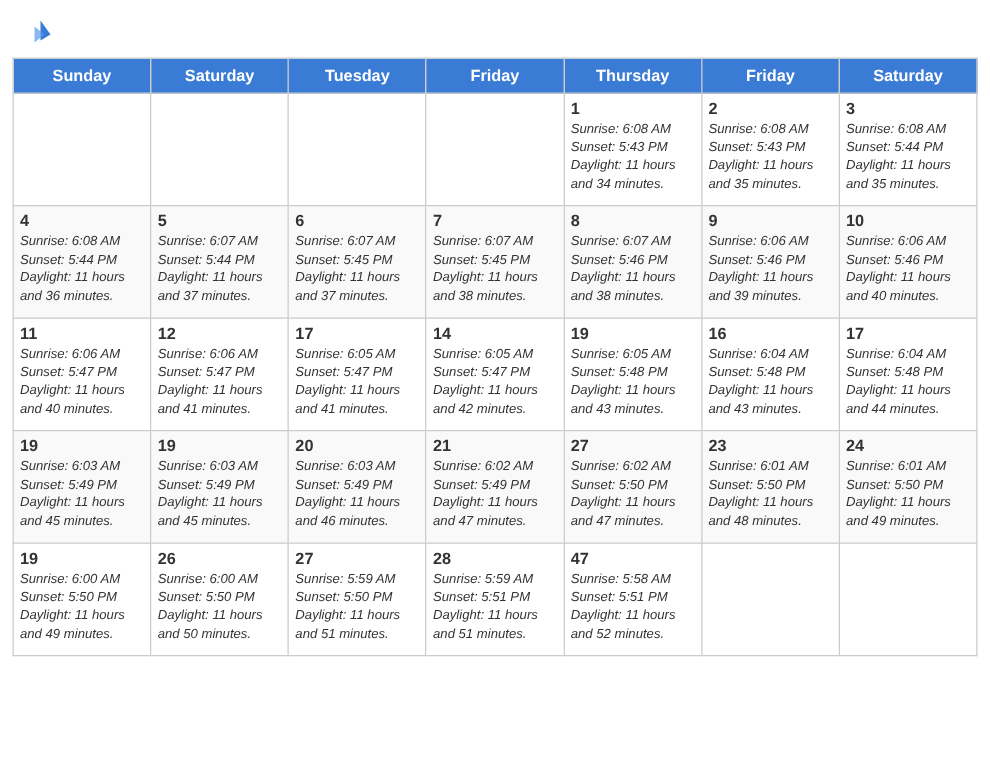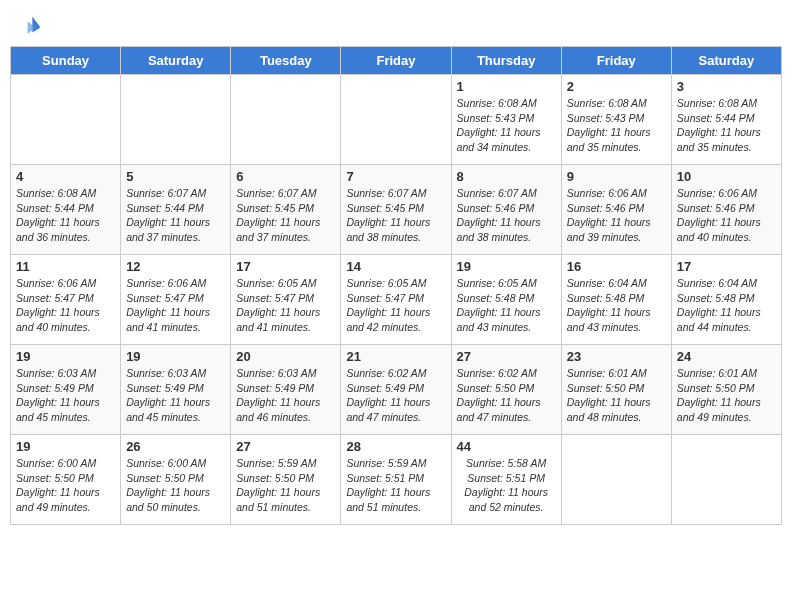--- a/index.html
+++ b/index.html
@@ -257,22 +257,22 @@
 and 51 minutes.</div>
         </td>
         <td>
           <span class="day-num">28</span>
           <div class="cell-content" style="white-space: pre-line;">Sunrise: 5:59 AM
 Sunset: 5:51 PM
 Daylight: 11 hours
 and 51 minutes.</div>
         </td>
         <td>
-          <span class="day-num">44</span>
-          <div class="cell-content" style="white-space: pre-line; text-align: center;">Sunrise: 5:58 AM
+          <span class="day-num">47</span>
+          <div class="cell-content" style="white-space: pre-line;">Sunrise: 5:58 AM
 Sunset: 5:51 PM
 Daylight: 11 hours
 and 52 minutes.</div>
         </td>
         <td class="empty"></td>
         <td class="empty"></td>
       </tr>
     </tbody>
 </table>
 

